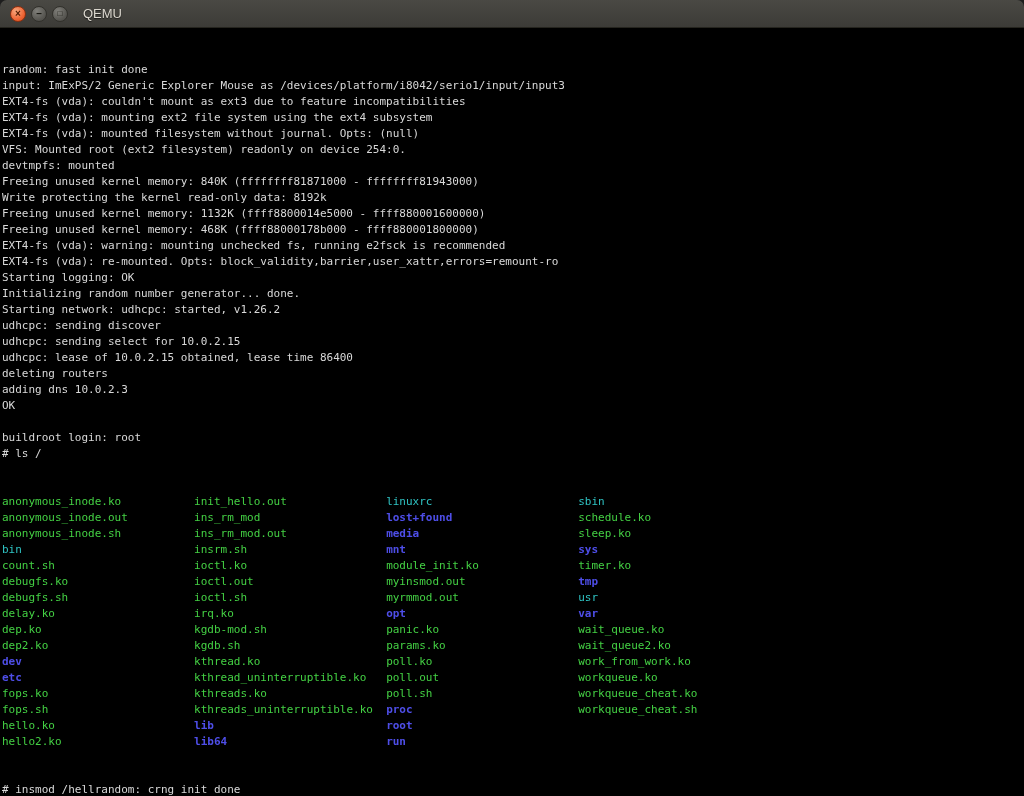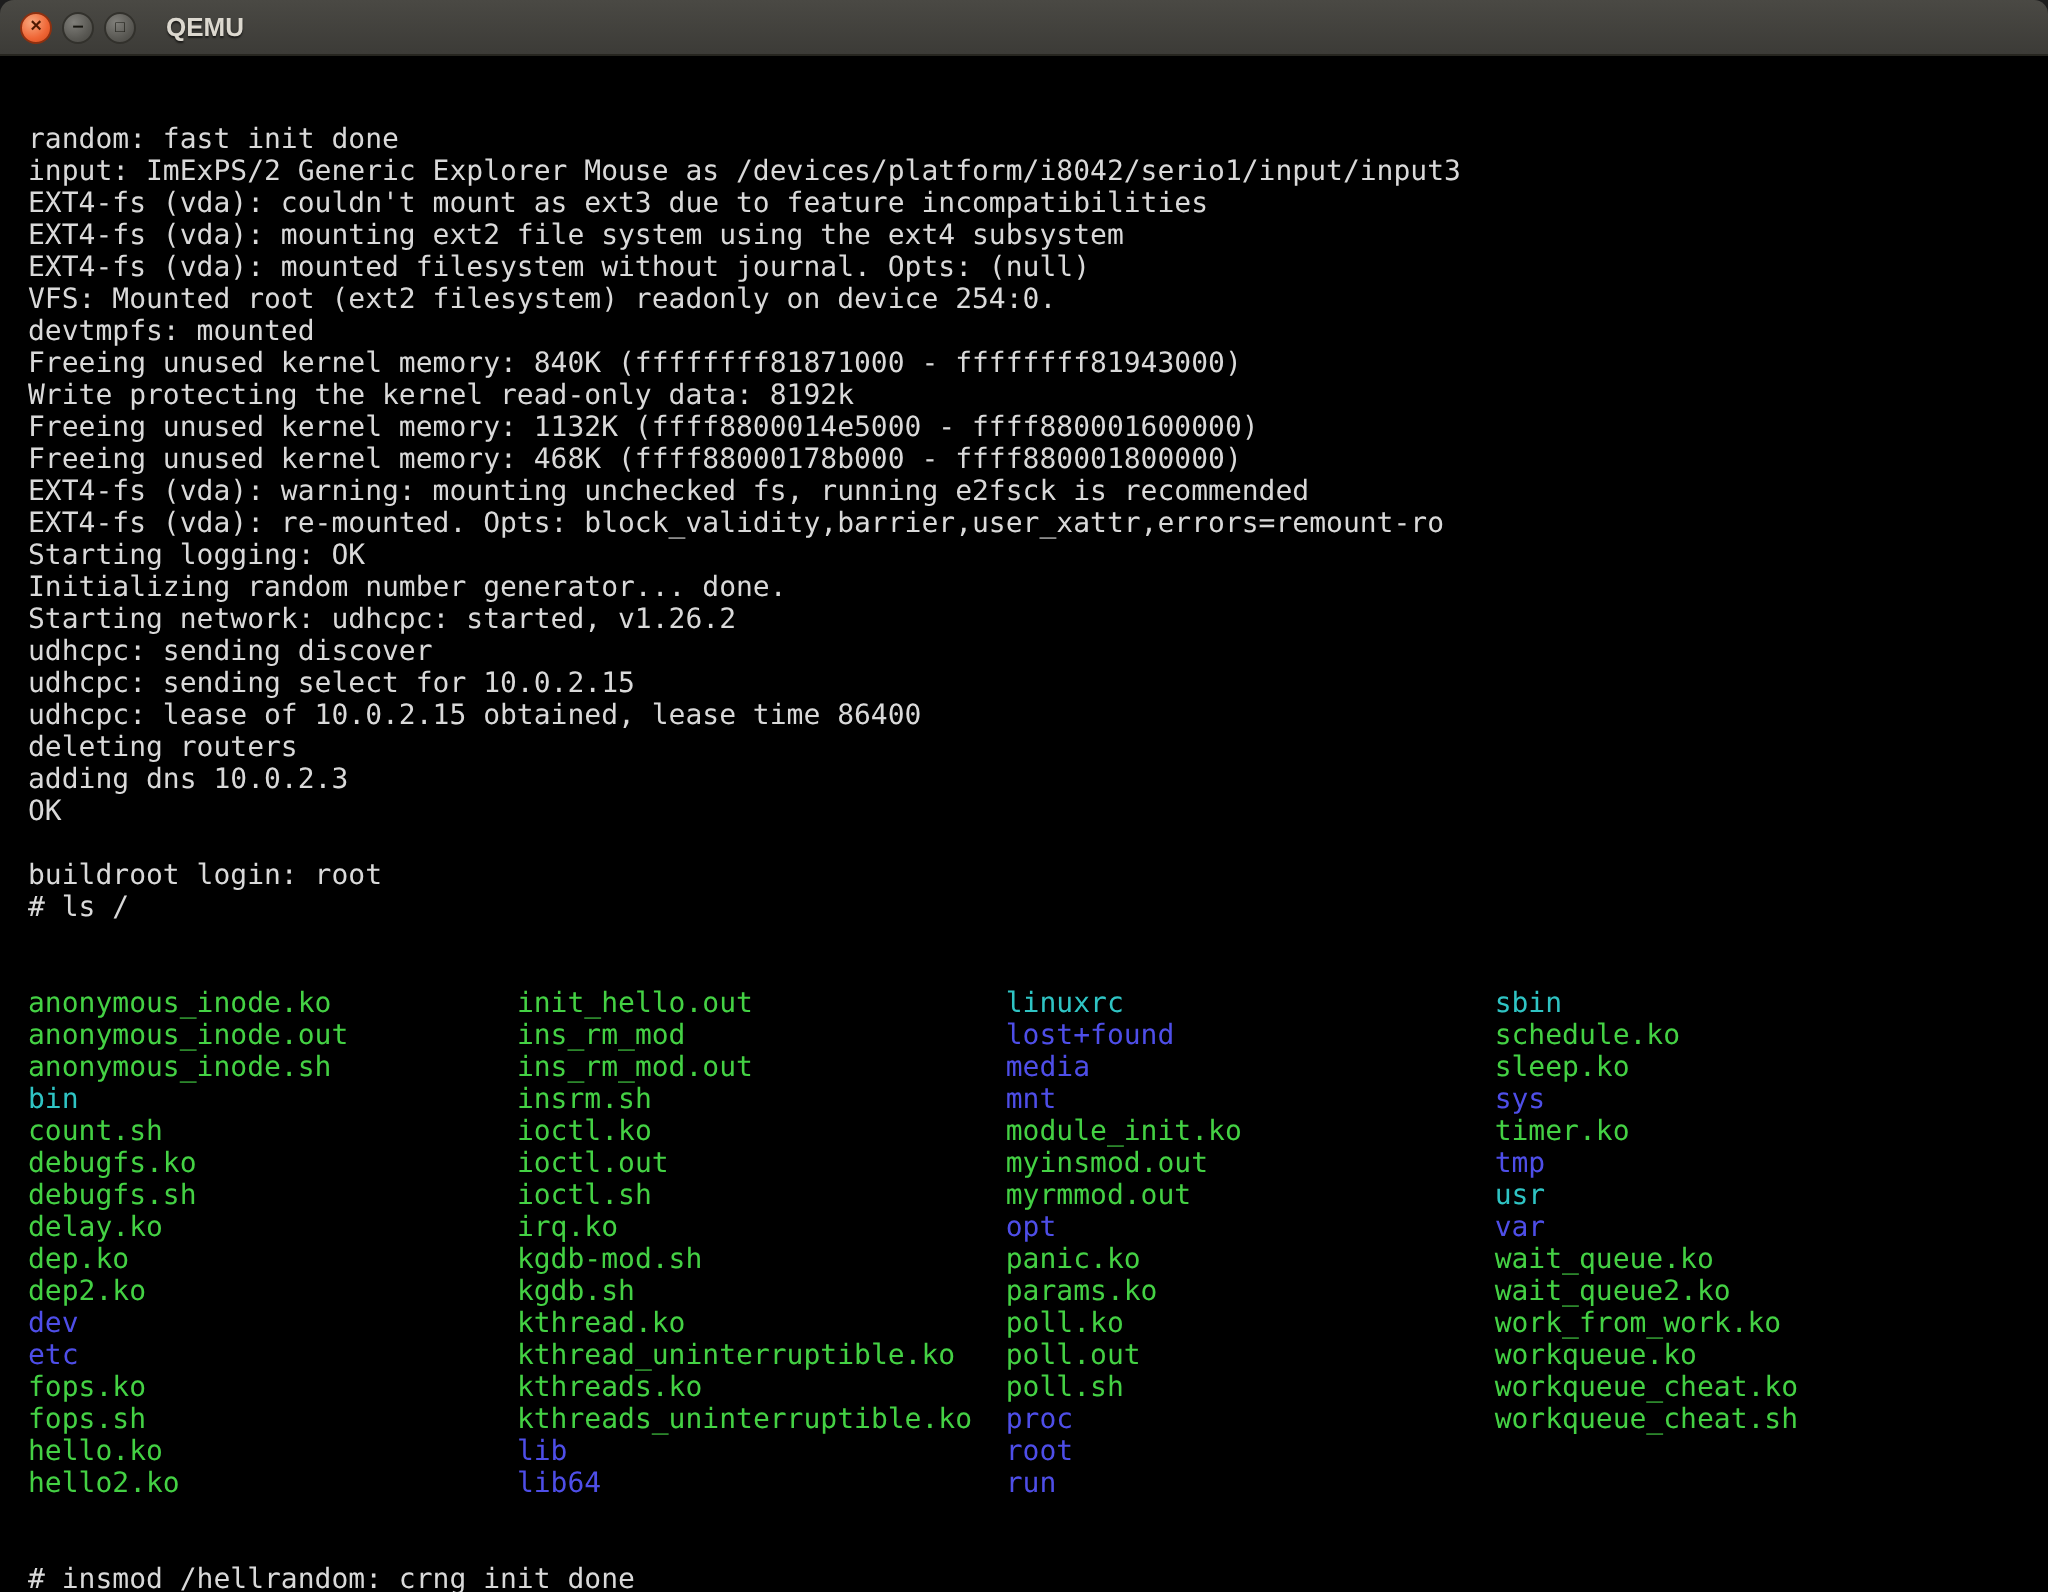--- a/index.html
+++ b/index.html
@@ -37,39 +37,39 @@
     color: #4f1a02;
   }
   .btn-min, .btn-max {
     background: radial-gradient(circle at 35% 30%, #807f7a, #5a5954 60%, #454440);
     border: 1px solid #32312c;
     color: #16150f;
   }
   .btn-max { font-size: 8px; }
   .tb-title {
     font-family: "Liberation Sans", sans-serif;
-    font-weight: bold;
+    font-weight: normal;
     font-size: 13px;
     color: #dcd8cf;
     margin-left: 10px;
     text-shadow: 0 1px 1px rgba(0,0,0,0.6);
   }
   .terminal {
     flex: 1;
     background: var(--bg-color);
     color: var(--text-color);
-    font-size: 14px;
+    font-size: 11px;
     line-height: 16px;
     white-space: pre;
-    padding: 2px 0 0 14px;
+    padding: 2px 0 0 2px;
     overflow: hidden;
   }
   .line { height: 16px; }
   .file    { color: var(--file-color);    font-weight: normal; }
-  .dir     { color: var(--dir-color);     font-weight: normal; }
+  .dir     { color: var(--dir-color);     font-weight: bold; }
   .symlink { color: var(--symlink-color); font-weight: normal; }
 </style>
 </head>
 <body>
 
 <div class="window">
   <div class="titlebar">
     <div class="tb-btn btn-close">
       <span>×</span>
     </div>

